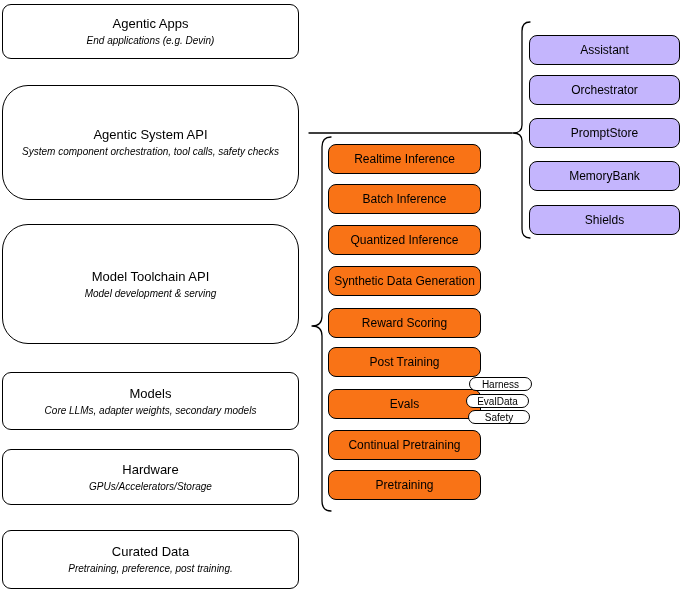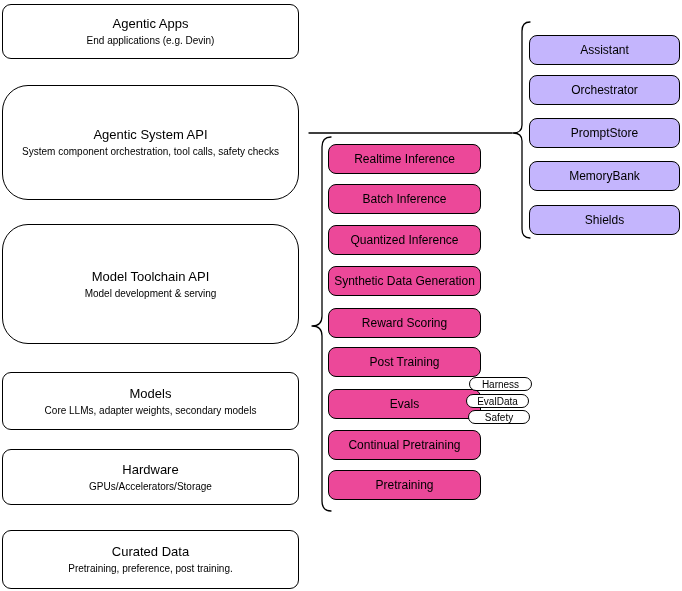--- a/index.html
+++ b/index.html
@@ -33,30 +33,31 @@
   }
   .lbox .ltitle {
     font-size: 13px;
     line-height: 15px;
     white-space: nowrap;
   }
   .lbox .lsub {
     font-size: 10px;
     line-height: 12px;
     white-space: nowrap;
+    font-style: italic;
   }
   
   .mbox {
     position: absolute;
     left: 328px;
     width: 153px;
     height: 30px;
     border: 1.3px solid #000000;
     border-radius: 8px;
-    background: #ec4899;
+    background: #f97316;
     box-sizing: border-box;
     display: flex;
     align-items: center;
     justify-content: center;
     font-size: 12px;
     white-space: nowrap;
   }
   
   .rbox {
     position: absolute;

